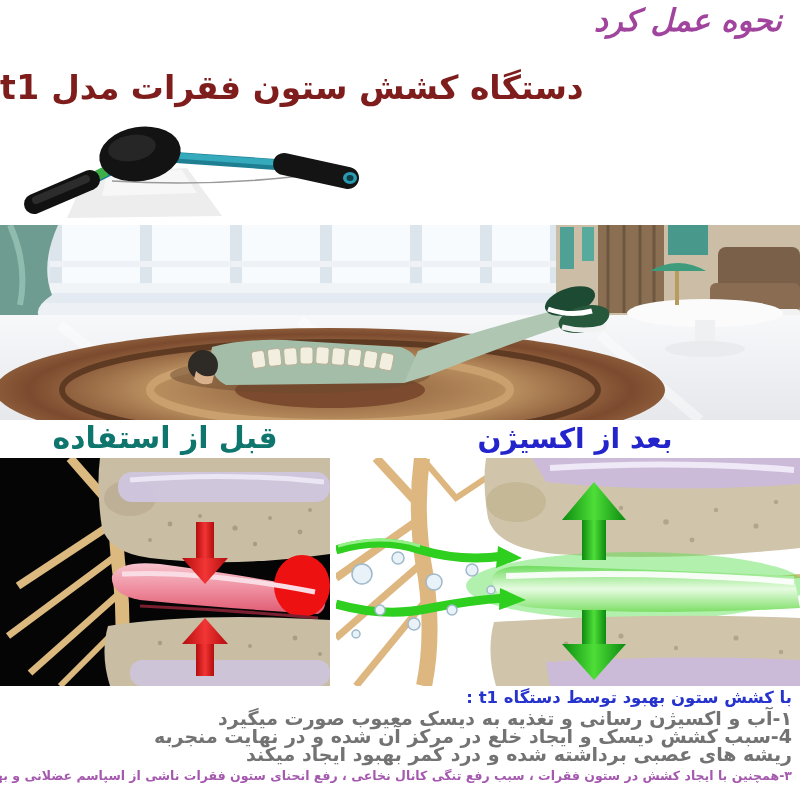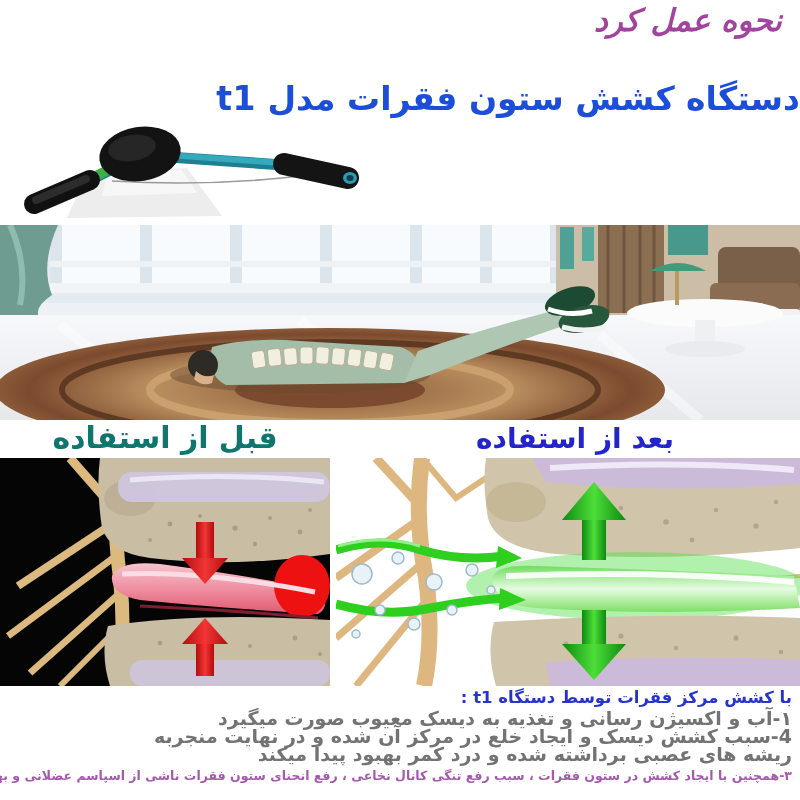--- a/index.html
+++ b/index.html
@@ -1,22 +1,22 @@
 <!DOCTYPE html>
 <html lang="fa"><head>
 <meta charset="utf-8">
 <style>
   html,body{margin:0;padding:0;background:#fff;}
   .poster{position:relative;width:800px;height:800px;background:#ffffff;overflow:hidden;
           font-family:"DejaVu Sans",sans-serif;}
   
   .script-top{position:absolute;top:2px;right:18px;font-size:31px;font-weight:bold;font-style:italic;
               color:#a0449e;letter-spacing:1px;margin-left:16px;}
-  .main-title{position:absolute;top:79px;left:0;width:100%;text-align:right;font-size:33px;
-              font-weight:bold;color:#1d4ed8;letter-spacing:.5px;}
+  .main-title{position:absolute;top:68px;left:0;width:100%;text-align:left;font-size:33px;
+              font-weight:bold;color:#7f1d1d;letter-spacing:.5px;}
   .script-inbody{position:absolute;top:126px;right:78px;font-size:29px;font-weight:bold;font-style:italic;
               color:#a0449e;letter-spacing:2px;}
   .device-wrap{position:absolute;top:118px;left:12px;width:365px;height:107px;}
   
   .photo-wrap{position:absolute;top:225px;left:0;width:800px;height:195px;}
   
   .label-before{position:absolute;top:420px;left:0px;width:330px;text-align:center;font-size:30px;
                 font-weight:bold;color:#0f766e;}
   .label-after{position:absolute;top:422px;left:415px;width:320px;text-align:center;font-size:28px;
                font-weight:bold;color:#2424cd;}
@@ -153,21 +153,21 @@
           <ellipse cx="570" cy="76" rx="26" ry="13" transform="rotate(-18 570 76)" fill="#1d4a32"></ellipse>
           <ellipse cx="584" cy="94" rx="26" ry="13" transform="rotate(-14 584 94)" fill="#27583c"></ellipse>
           <path d="M548 84 q22 8 44 2" stroke="#ffffff" stroke-width="5" fill="none"></path>
           <path d="M562 102 q22 6 44 0" stroke="#f2f2f2" stroke-width="5" fill="none"></path>
         </g>
       </g>
     </svg>
   </div>
 
   <div class="label-before" dir="rtl">قبل از استفاده</div>
-  <div class="label-after" dir="rtl">بعد از استفاده</div>
+  <div class="label-after" dir="rtl">بعد از اکسیژن</div>
 
   <div class="spine-before">
     <svg width="330" height="228" viewBox="0 0 330 228">
       <defs>
         <linearGradient id="redArrow" x1="0" y1="0" x2="1" y2="0">
           <stop offset="0" stop-color="#b30d0d"></stop>
             <stop offset="0.5" stop-color="#f23535"></stop>
             <stop offset="1" stop-color="#b30d0d"></stop>
         </linearGradient>
         <linearGradient id="discRed" x1="0" y1="0" x2="0" y2="1">
@@ -324,20 +324,20 @@
           <circle cx="116" cy="152" r="5"></circle>
           <circle cx="20" cy="176" r="4"></circle>
           <circle cx="136" cy="112" r="6"></circle>
           <circle cx="155" cy="132" r="4"></circle>
         </g>
       </g>
     </svg>
   </div>
 
   <div class="benefits">
-    <div class="b-heading">با کشش مرکز فقرات توسط دستگاه t1 :</div>
+    <div class="b-heading">با کشش ستون بهبود توسط دستگاه t1 :</div>
     <div class="b-green">۱-آب و اکسیژن رسانی و تغذیه به دیسک معیوب صورت میگیرد</div>
     <div class="b-green">4-سبب کشش دیسک و ایجاد خلع در مرکز آن شده و در نهایت منجربه</div>
-    <div class="b-green">ریشه های عصبی برداشته شده و درد کمر بهبود پیدا میکند</div>
+    <div class="b-green">ریشه های عصبی برداشته شده و درد کمر بهبود ایجاد میکند</div>
     <div class="b-purple">۳-همچنین با ایجاد کشش در ستون فقرات ، سبب رفع تنگی کانال نخاعی ، رفع انحنای ستون فقرات ناشی از اسپاسم عضلانی و بهبود درد سیاتیک نیز میشود</div>
   </div>
 
 </div>
 
 </body></html>

